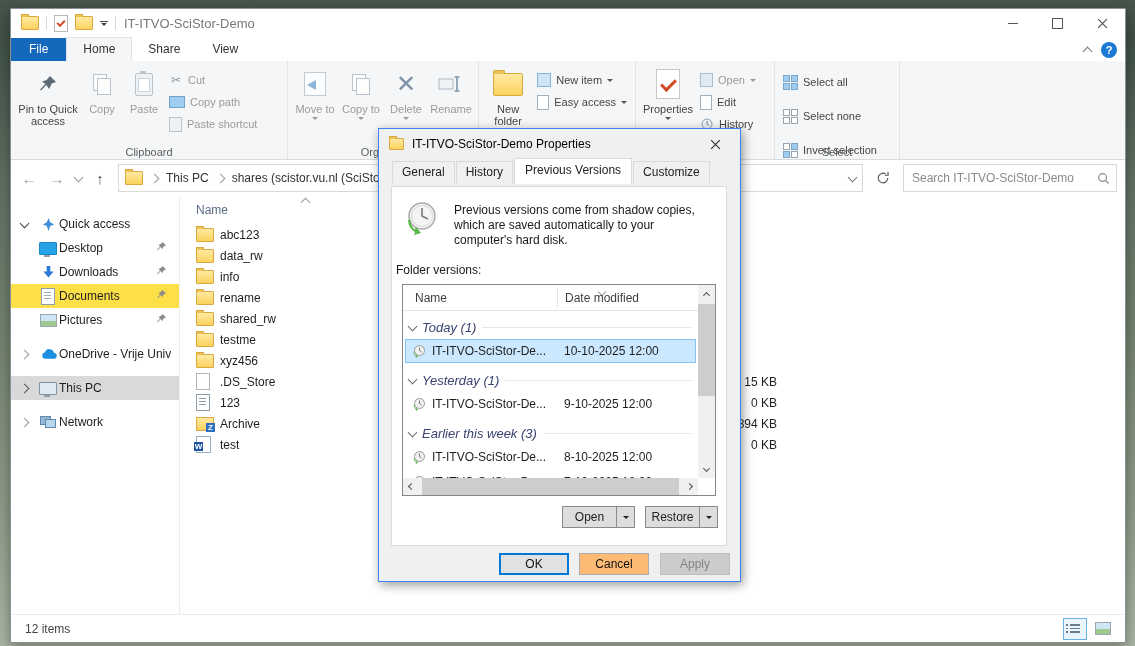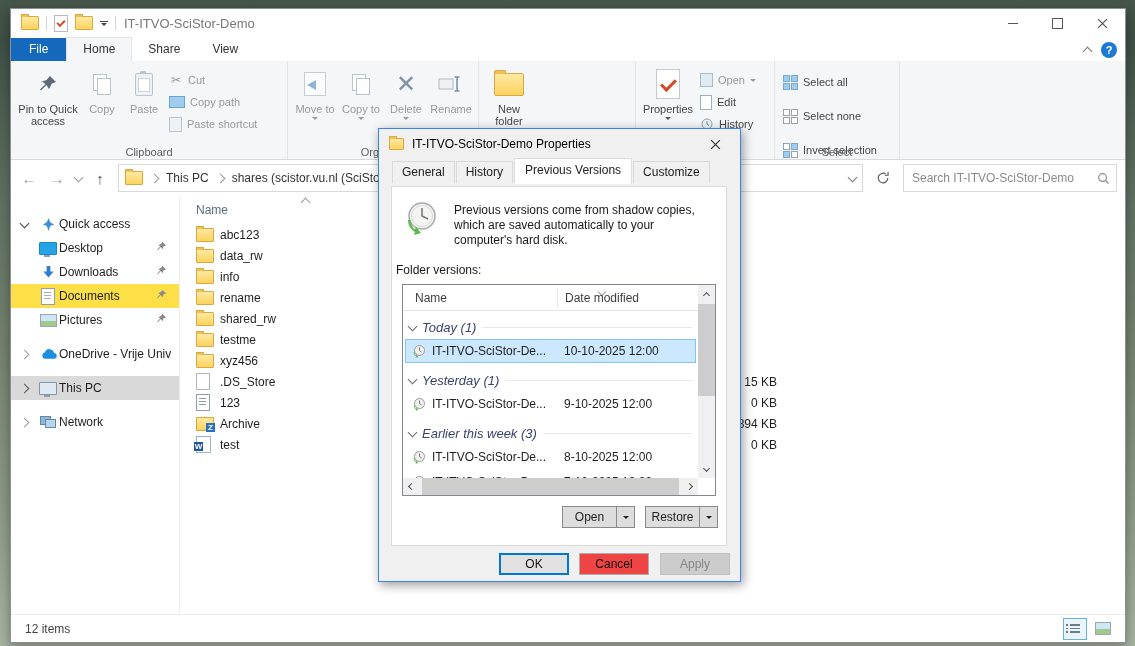--- a/index.html
+++ b/index.html
@@ -163,21 +163,21 @@
   .vrow .vdate{color:#1e1e1e;padding-left:8px;}
   .vscroll{position:absolute;right:0;top:0;width:17px;bottom:17px;background:#f0f0f0;display:flex;flex-direction:column;align-items:center;}
   .vthumb{width:17px;height:92px;background:#cdcdcd;margin-top:2px;}
   .hscroll{position:absolute;left:0;right:17px;bottom:0;height:17px;background:#f0f0f0;display:flex;align-items:center;}
   .hthumb{flex:1;height:17px;background:#cdcdcd;margin:0 2px;}
   .sarr{width:17px;height:17px;display:flex;align-items:center;justify-content:center;}
   .chv.tiny{width:4px;height:4px;border-color:#505050;border-width:1.2px;}
   .splitbtn{position:absolute;height:22px;width:73px;display:flex;align-items:stretch;background:#dddddd;border:1px solid #8a8a8a;box-sizing:border-box;}
   .splitbtn .lab{flex:1;display:flex;align-items:center;justify-content:center;color:#222;}
   .splitbtn .drop{width:17px;border-left:1px solid #8a8a8a;display:flex;align-items:center;justify-content:center;}
-  .dbtn{position:absolute;width:70px;height:22px;background:#ef4444;border:1px solid #adadad;
+  .dbtn{position:absolute;width:70px;height:22px;background:#fdba74;border:1px solid #adadad;
     display:flex;align-items:center;justify-content:center;color:#111;box-sizing:border-box;}
   .dbtn.focus{border:2px solid #0078d7;background:#e5f1fb00;background:#e1e1e1;}
   .dbtn.disabled{background:#cccccc;border-color:#bfbfbf;color:#848484;}
   svg{display:block;}
 </style>
 </head>
 <body>
 
 <div class="window">
 
@@ -289,20 +289,32 @@
       </div>
       <span class="rglabel">Organize</span>
     </div>
 
     <div class="rgroup" style="width:148px">
       <div class="bigbtn" style="width:52px">
         <span class="ic">
             <span class="fold-lg"></span>
           </span>
         <span>New folder</span>
+      </div>
+      <div class="smallcol">
+        <div class="smallbtn">
+          <span class="miniic" style="width:12px;height:12px;background:#cfe6f5;border:1px solid #7fb2d8;"></span>
+          <span>New item</span>
+          <span class="tria-dn sm" style="border-top-color:#555"></span>
+        </div>
+        <div class="smallbtn">
+          <span class="miniic" style="width:10px;height:13px;background:#fff;border:1px solid #9fb0bc;"></span>
+          <span>Easy access</span>
+          <span class="tria-dn sm" style="border-top-color:#555"></span>
+        </div>
       </div>
       <span class="rglabel">New</span>
     </div>
 
     <div class="rgroup" style="width:130px">
       <div class="bigbtn" style="width:56px">
         <span class="ic">
             <span class="prop-doc"></span>
           </span>
         <span>Properties</span>

